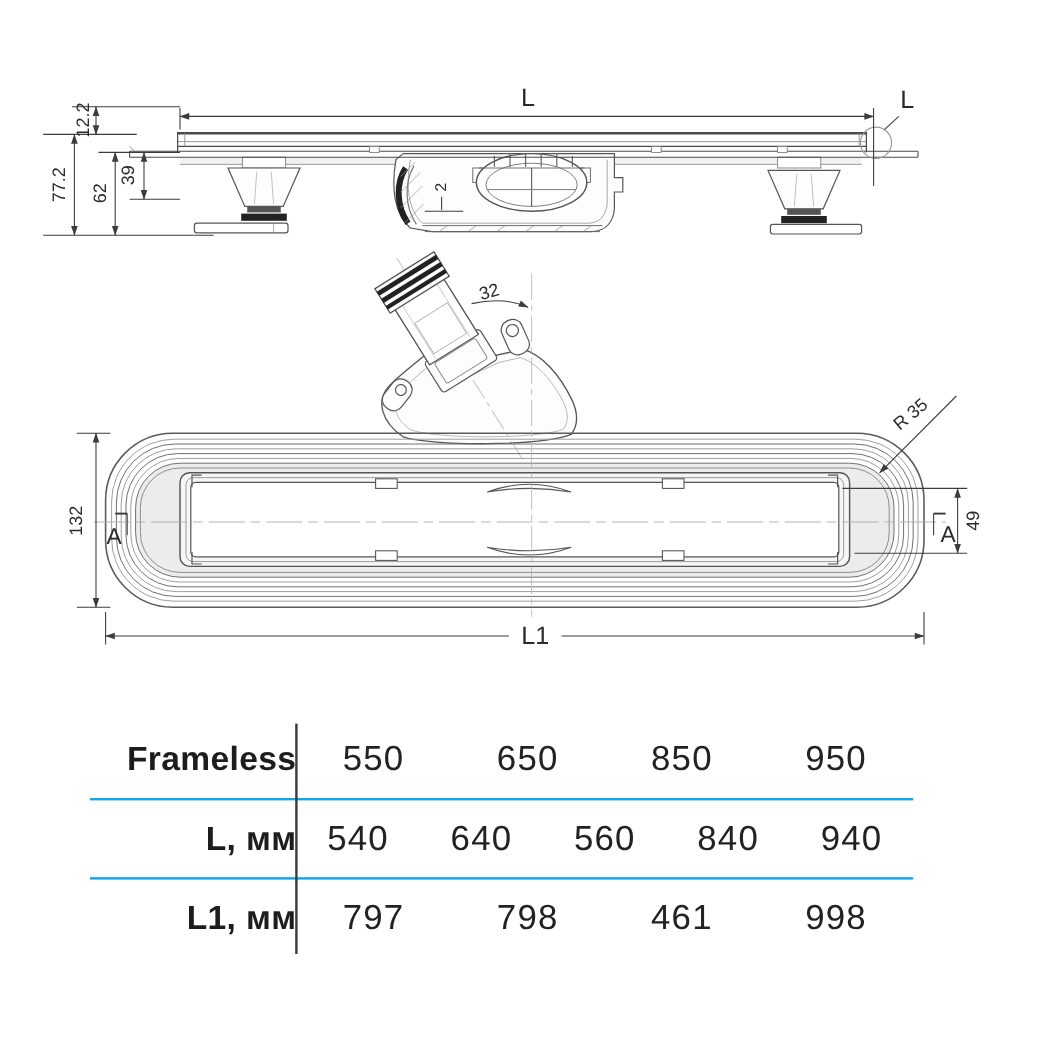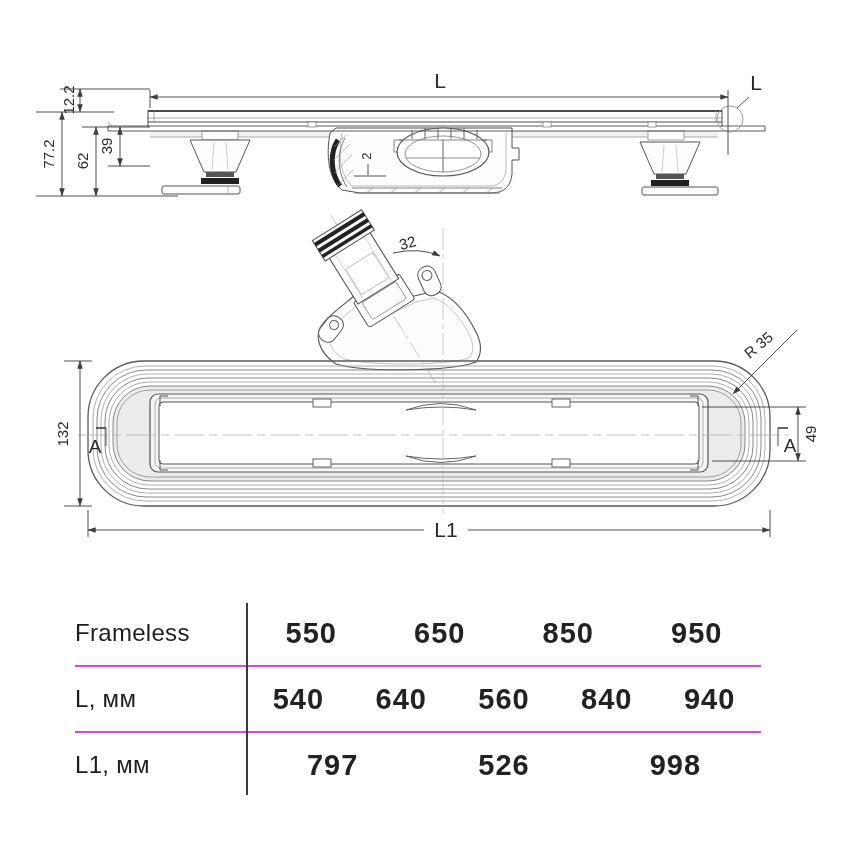--- a/index.html
+++ b/index.html
@@ -7,23 +7,23 @@
          font-family:"Liberation Sans",sans-serif;}
   svg{position:absolute;left:0;top:0;}
   svg text{font-family:"Liberation Sans",sans-serif;fill:#2a2a2a;}
   .dimtxt{font-size:15px;}
   .dimtxt-lg{font-size:21px;}
   .dimtxt-sm{font-size:13px;}
 
   
   .size-table{position:absolute;left:75px;top:601px;width:686px;color:#1d1d1d;}
   .trow{display:flex;align-items:center;height:64px;}
-  .trow.sep{border-top:2px solid #d946ef;}
-  .tlabel{width:172px;text-align:left;font-weight:400;font-size:24px;letter-spacing:.3px;}
-  .tval{flex:1;text-align:center;font-size:29px;font-weight:700;letter-spacing:1px;color:#222;}
+  .trow.sep{border-top:2px solid #0ea5e9;}
+  .tlabel{width:172px;text-align:right;font-weight:700;font-size:28px;letter-spacing:.3px;}
+  .tval{flex:1;text-align:center;font-size:29px;font-weight:400;letter-spacing:1px;color:#222;}
   .vline{position:absolute;left:171px;top:2px;width:2px;height:192px;background:#3a3a3a;}
 </style>
 </head>
 <body>
 
 <div id="stage">
 
 <svg width="866" height="866" viewBox="0 0 866 866">
   <defs>
     <marker id="arr" viewBox="0 0 10 10" refX="9.5" refY="5" markerWidth="10" markerHeight="9" orient="auto-start-reverse">
@@ -273,18 +273,19 @@
       <div class="tlabel">L, мм</div>
       <div class="tval">540</div>
       <div class="tval">640</div>
       <div class="tval">560</div>
       <div class="tval">840</div>
       <div class="tval">940</div>
     </div>
     <div class="trow sep">
       <div class="tlabel">L1, мм</div>
       <div class="tval">797</div>
-      <div class="tval">526</div>
+      <div class="tval">798</div>
+      <div class="tval">461</div>
       <div class="tval">998</div>
     </div>
   </div>
 
 </div>
 
 </body></html>

